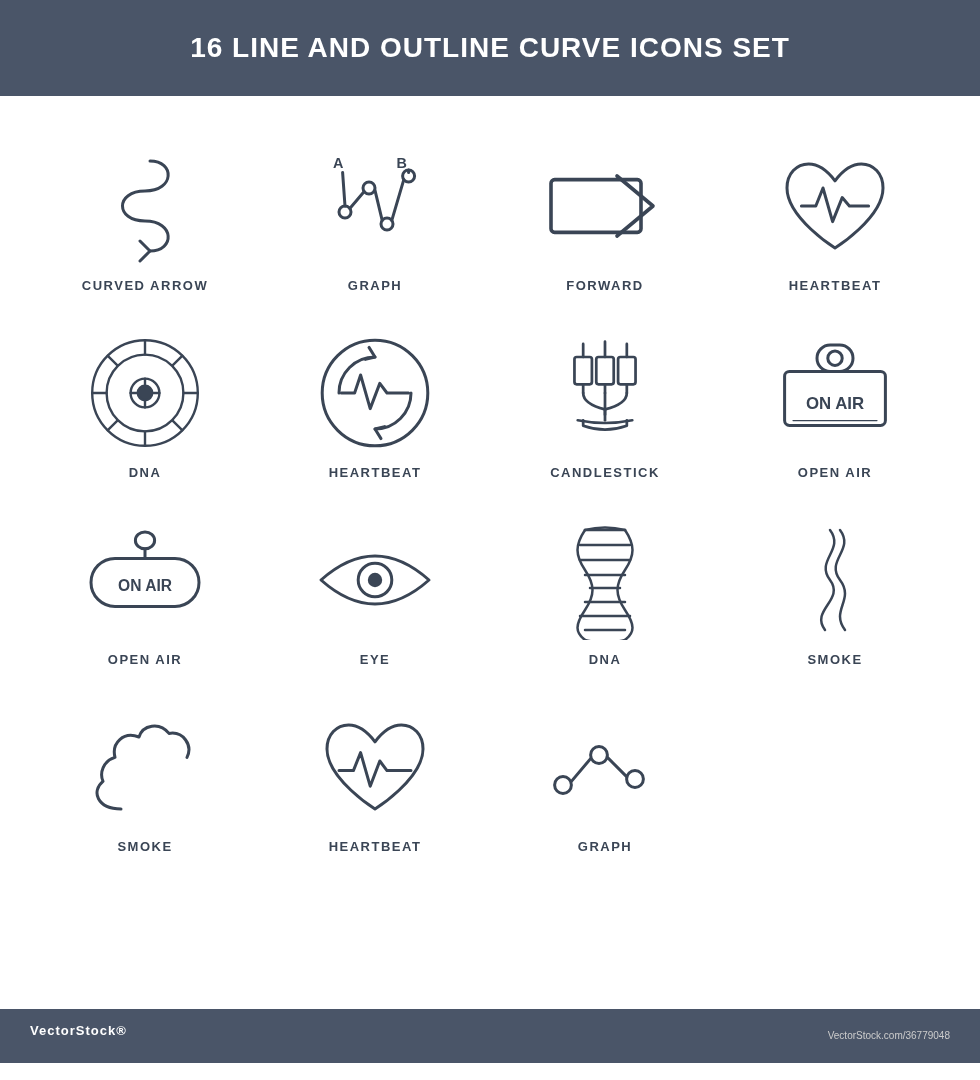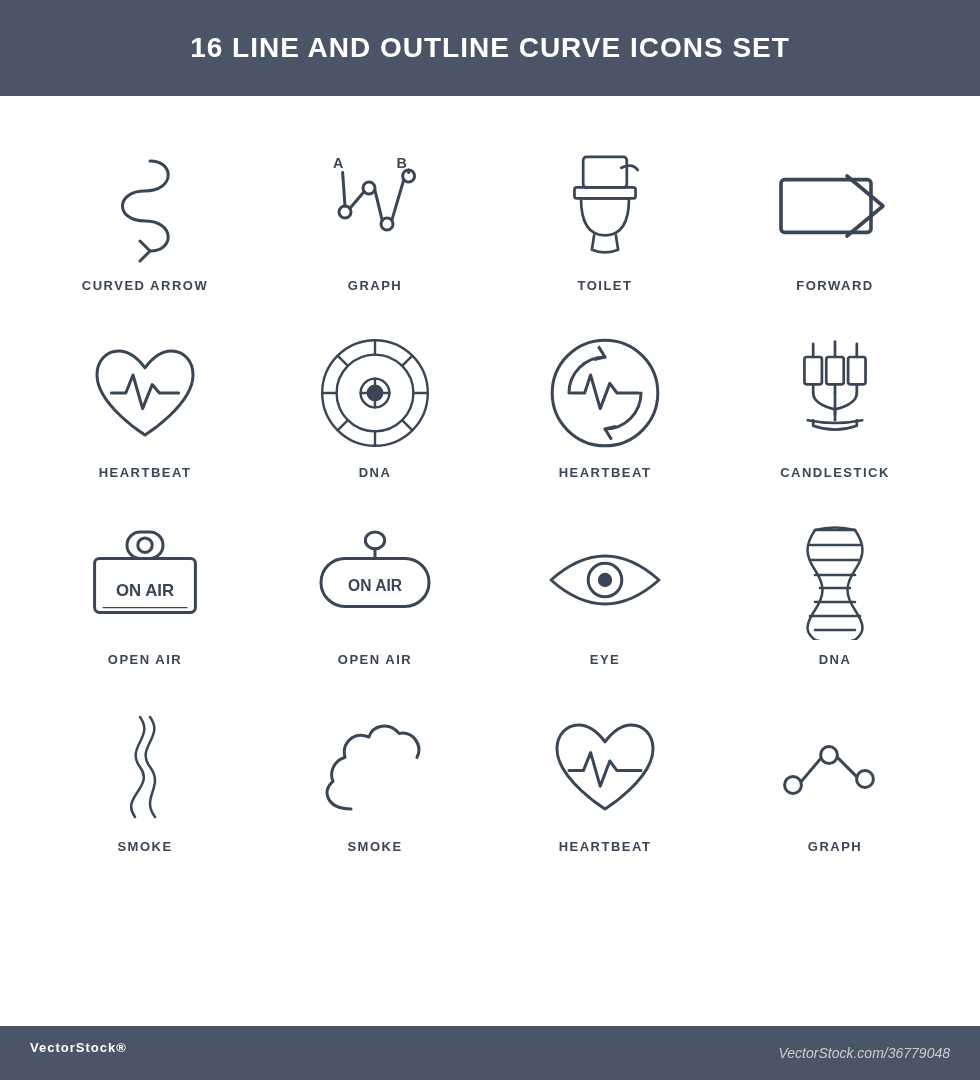--- a/index.html
+++ b/index.html
@@ -56,37 +56,36 @@
       text-align: right;
     }
     .footer {
       background: #4a5568;
       color: #fff;
       display: flex;
       align-items: center;
       justify-content: space-between;
       padding: 14px 30px;
       position: absolute;
-      bottom: 0;
+      bottom: 17px;
       left: 0;
       width: 980px;
     }
     .footer-left {
       font-size: 22px;
       font-weight: 700;
       letter-spacing: 1px;
     }
     .footer-left span {
       font-size: 13px;
       vertical-align: super;
     }
     .footer-right {
-      font-size: 14px;
+      font-size: 10px;
       color: #ccc;
-      font-style: italic;
     }
   </style>
 </head>
 <body>
 
 <div>
   <div class="header">16 LINE AND OUTLINE CURVE ICONS SET</div>
 </div>
 
 <div class="main">
@@ -114,37 +113,20 @@
           <line x1="29" y1="52" x2="41" y2="38"></line>
           <line x1="50" y1="37" x2="56" y2="62"></line>
           <line x1="64" y1="62" x2="74" y2="28"></line>
           <line x1="23" y1="22" x2="25" y2="50"></line>
           <line x1="78" y1="22" x2="78" y2="20"></line>
         </svg>
       </div>
       <div class="icon-label">GRAPH</div>
     </div>
 
-    <div class="icon-cell">
-      <div class="icon-svg">
-        <svg viewBox="0 0 100 110" fill="none" stroke="#3a4555" stroke-width="2.5" stroke-linecap="round" stroke-linejoin="round">
-
-          <rect x="30" y="10" width="40" height="28" rx="3"></rect>
-
-          <rect x="22" y="38" width="56" height="10" rx="2"></rect>
-
-          <path d="M28 48 Q28 82 50 82 Q72 82 72 48 Z"></path>
-
-          <path d="M40 82 L38 95 Q50 100 62 95 L60 82"></path>
-
-          <path d="M65 20 Q75 15 80 22"></path>
-        </svg>
-      </div>
-      <div class="icon-label">TOILET</div>
-    </div>
 
     <div class="icon-cell">
       <div class="icon-svg">
         <svg viewBox="0 0 100 80" fill="none" stroke="#3a4555" stroke-width="3" stroke-linecap="round" stroke-linejoin="round">
           <rect x="5" y="18" width="75" height="44" rx="3"></rect>
           <polyline points="60,15 90,40 60,65"></polyline>
         </svg>
       </div>
       <div class="icon-label">FORWARD</div>
     </div>

